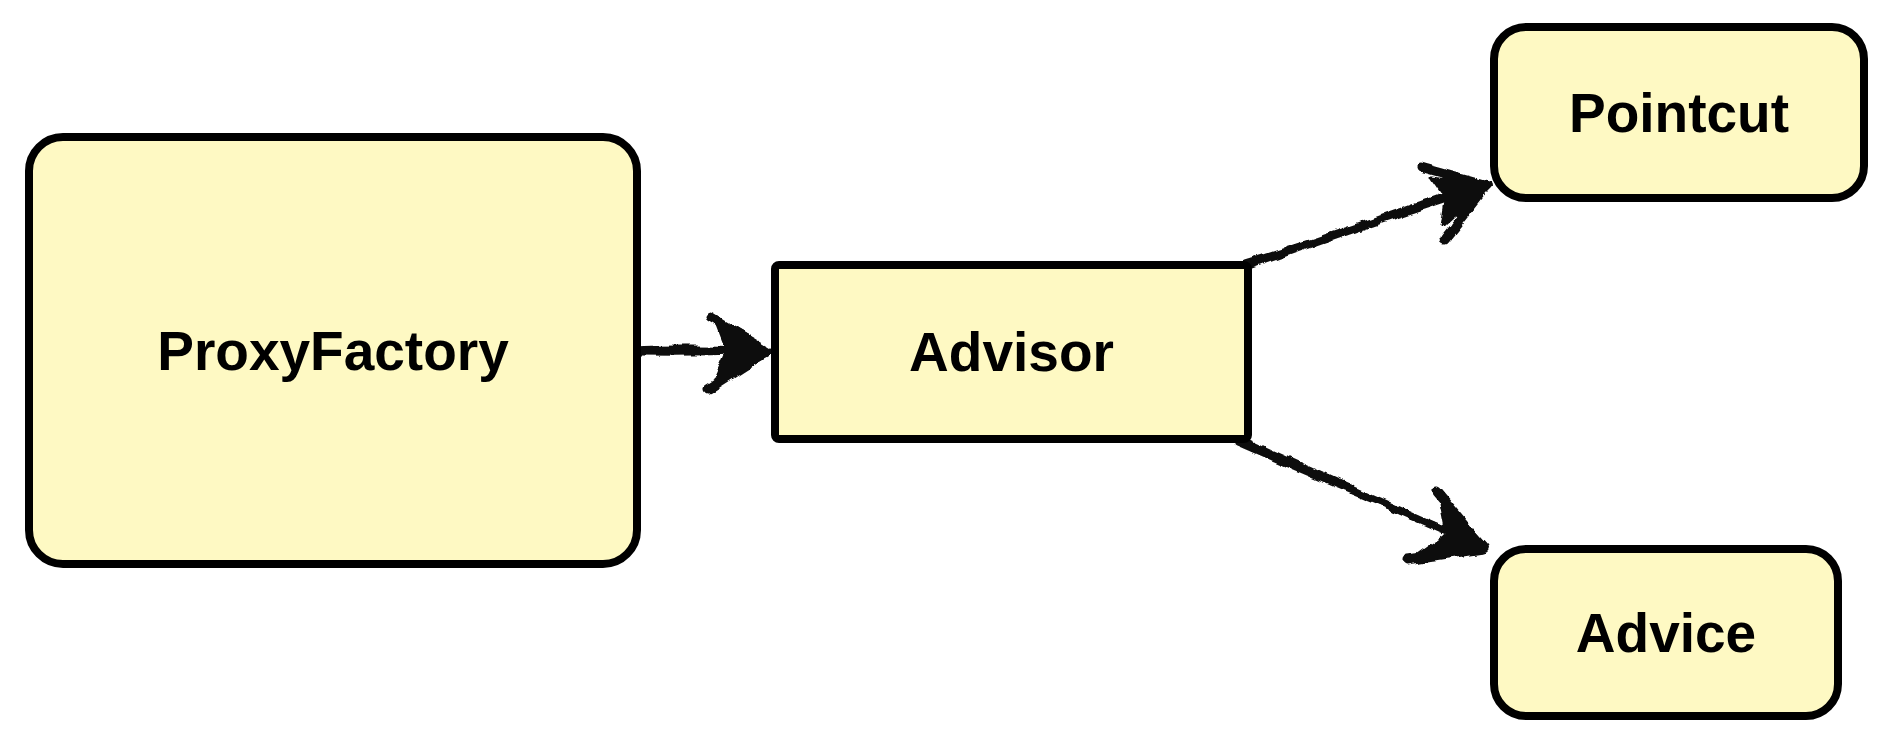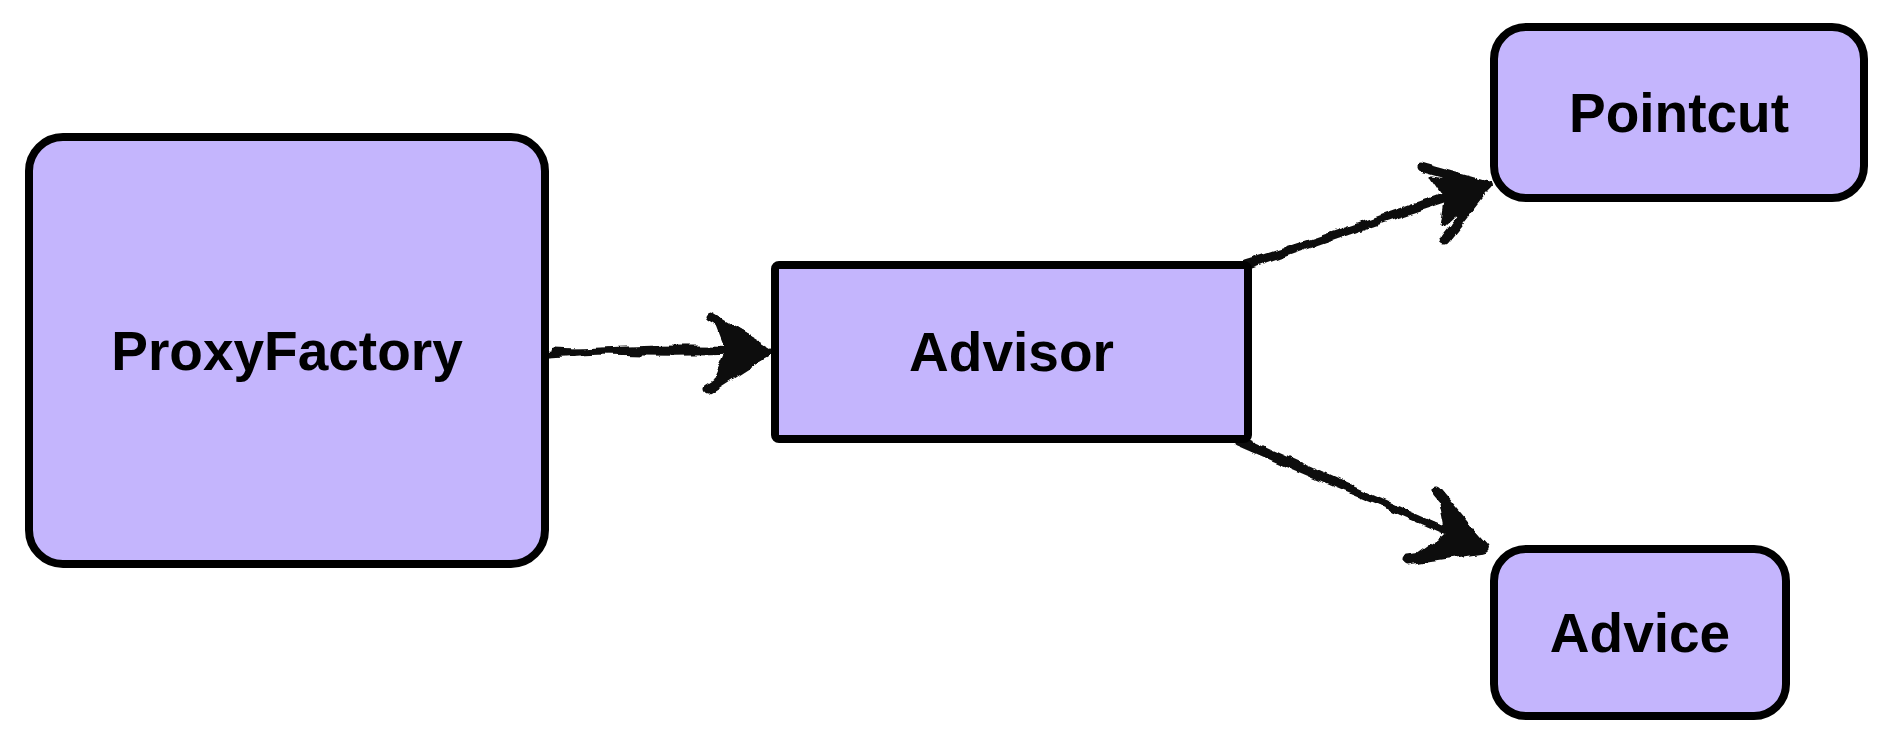--- a/index.html
+++ b/index.html
@@ -19,51 +19,51 @@
     position: absolute;
     left: 0;
     top: 0;
     width: 1894px;
     height: 756px;
     pointer-events: none;
   }
   .node {
     position: absolute;
     box-sizing: border-box;
-    background: #c4b5fd;
+    background: #fef9c3;
     border: 8px solid #000000;
     display: flex;
     align-items: center;
     justify-content: center;
   }
   .node .label {
     font-weight: bold;
     font-size: 55px;
     color: #000000;
     letter-spacing: 0px;
     white-space: nowrap;
   }
   .node-proxyfactory {
     left: 25px;  top: 133px;
-    width: 524px; height: 435px;
+    width: 616px; height: 435px;
     border-radius: 38px;
   }
   .node-advisor {
     left: 771px; top: 261px;
     width: 481px; height: 182px;
     border-radius: 8px;
   }
   .node-pointcut {
     left: 1490px; top: 23px;
     width: 378px; height: 179px;
     border-radius: 36px;
   }
   .node-advice {
     left: 1490px; top: 545px;
-    width: 300px; height: 175px;
+    width: 352px; height: 175px;
     border-radius: 36px;
   }
 </style>
 </head>
 <body>
 
 <div class="canvas">
 
   <svg class="edges-layer" width="1894" height="756" viewBox="0 0 1894 756" xmlns="http://www.w3.org/2000/svg">
     <defs>

